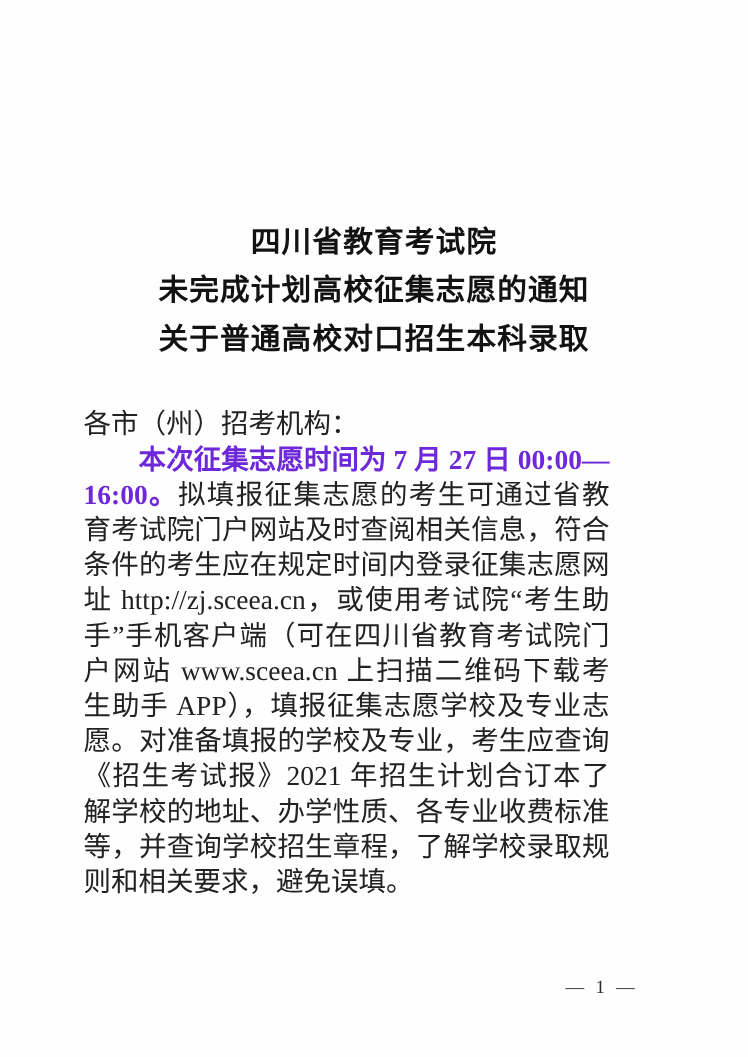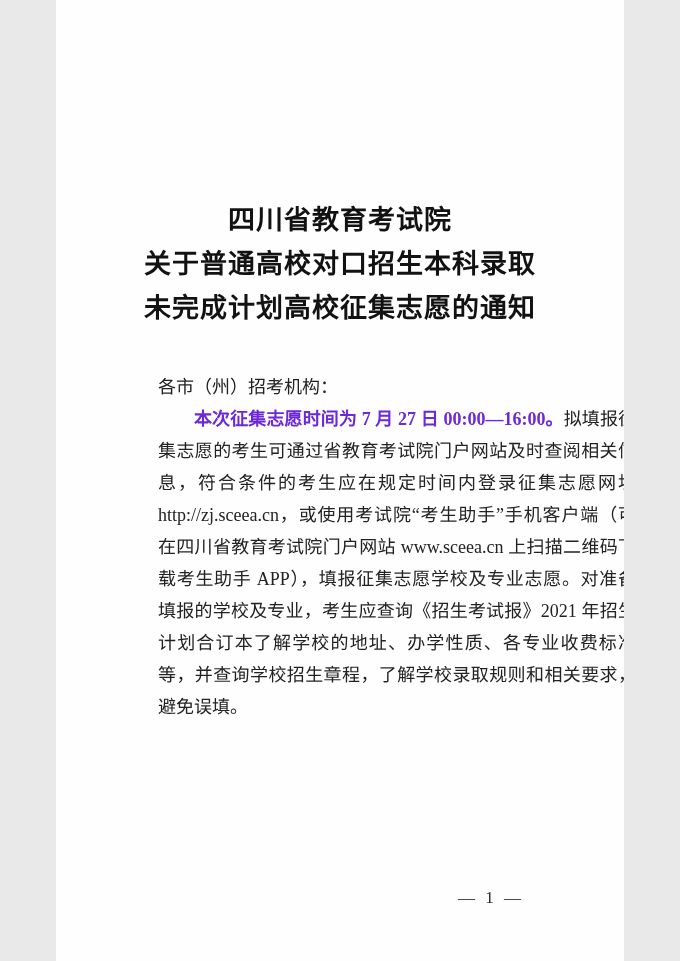--- a/index.html
+++ b/index.html
@@ -2,44 +2,44 @@
 <html lang="zh-CN"><head>
 <meta charset="utf-8">
 <style>
   html, body {
     margin: 0;
     padding: 0;
     background: #e9e9e9;
   }
   .page {
     position: relative;
-    width: 568px;
+    width: 680px;
     height: 961px;
     margin: 0 auto;
     background: #fefefe;
     overflow: hidden;
     font-family: "Liberation Serif", "DejaVu Serif", serif;
     color: #1f1f1f;
   }
   .title-block {
     padding-top: 198px;
     text-align: center;
     font-weight: 700;
     font-size: 27px;
     line-height: 44px;
     color: #121212;
     letter-spacing: 1px;
   }
   .title-line {
     white-space: nowrap;
   }
   .content {
-    margin: 41px 100px 0 102px;
+    margin: 41px 100px 0 76px;
     width: 478px;
-    font-size: 18px;
+    font-size: 25px;
     line-height: 32px;
     text-align: justify;
     text-justify: inter-character;
     color: #222222;
   }
   .content p {
     margin: 0;
     padding: 0;
   }
   .indent {
@@ -65,22 +65,22 @@
     white-space: nowrap;
   }
 </style>
 </head>
 <body>
 
 <div class="page">
 
   <div class="title-block">
     <div class="title-line">四川省教育考试院</div>
+    <div class="title-line">未完成计划高校征集志愿的通知</div>
     <div class="title-line">关于普通高校对口招生本科录取</div>
-    <div class="title-line">未完成计划高校征集志愿的通知</div>
   </div>
 
   <div class="content">
     <p>各市（州）招考机构：</p>
     <p class="indent"><span class="time-bold">本次征集志愿时间为 7 月 27 日 00:00—16:00。</span><span>拟填报征集志愿的考生可通过省教育考试院门户网站及时查阅相关信息，符合条件的考生应在规定时间内登录征集志愿网址 http://zj.sceea.cn，或使用考试院“考生助手”手机客户端（可在四川省教育考试院门户网站 www.sceea.cn 上扫描二维码下载考生助手 APP），填报征集志愿学校及专业志愿。对准备填报的学校及专业，考生应查询《招生考试报》2021 年招生计划合订本了解学校的地址、办学性质、各专业收费标准等，并查询学校招生章程，了解学校录取规则和相关要求，避免误填。</span></p>
   </div>
 
   <div class="page-number">— 1 —</div>
 
 </div>

